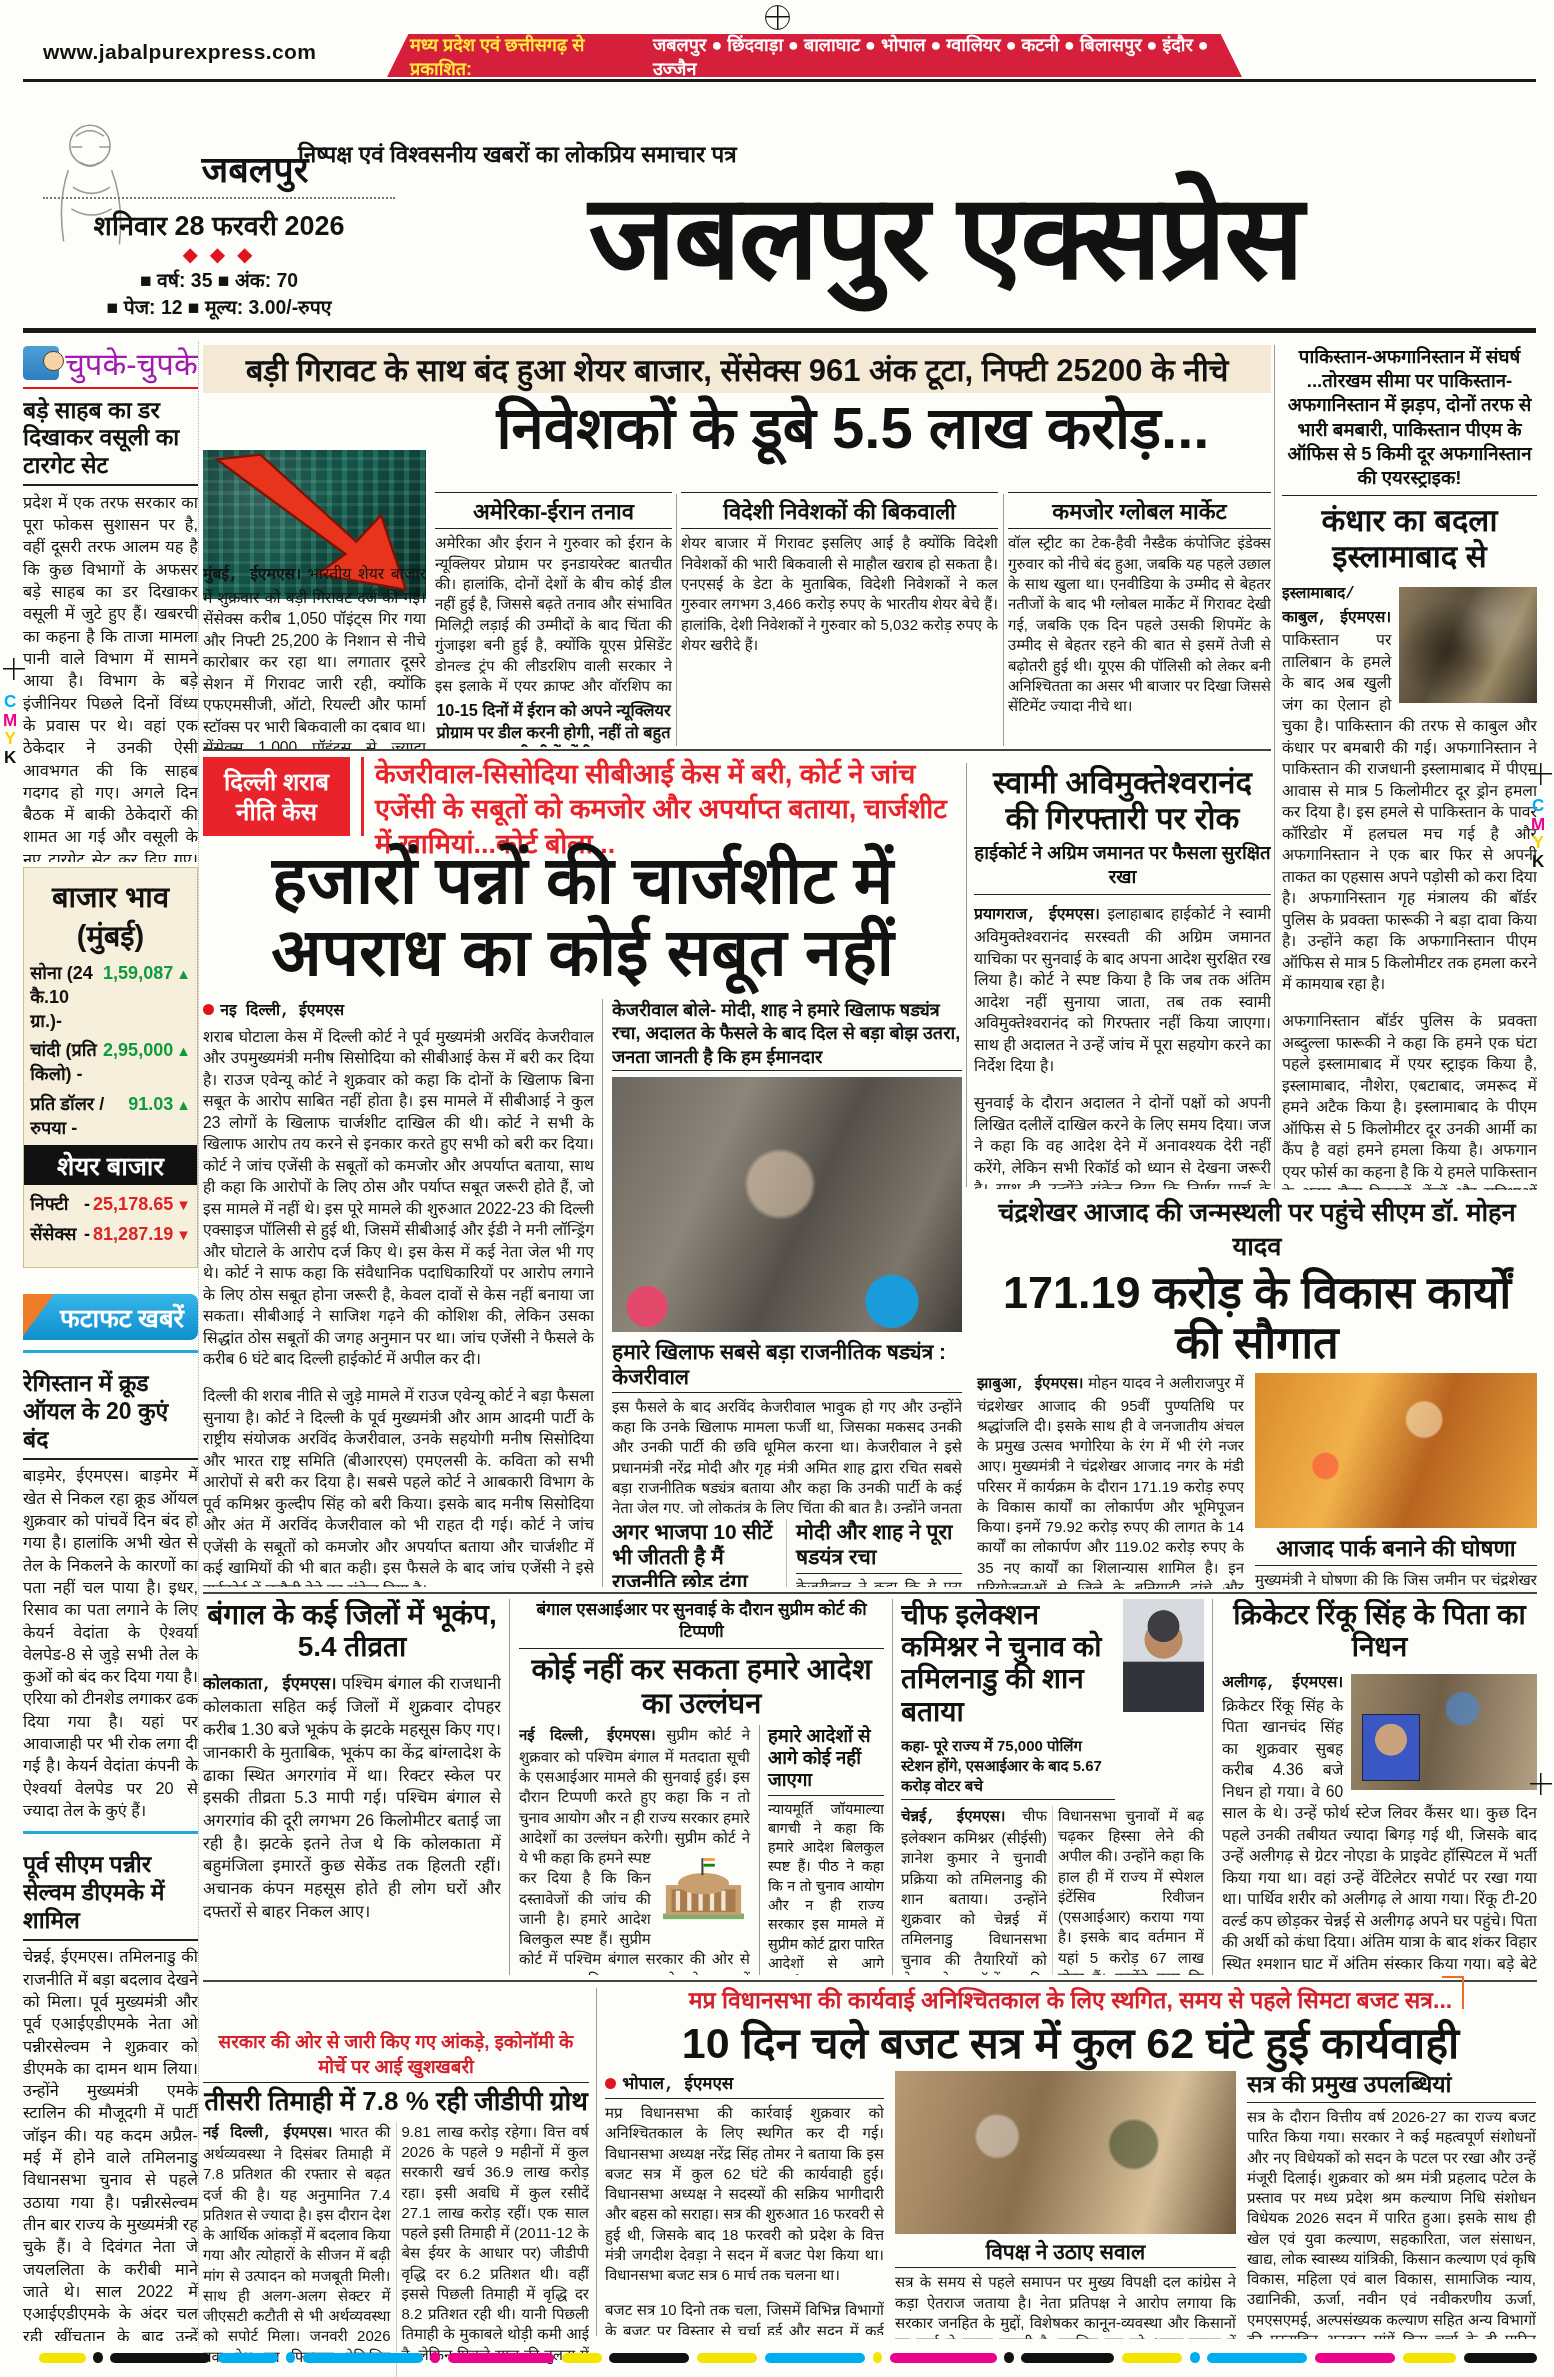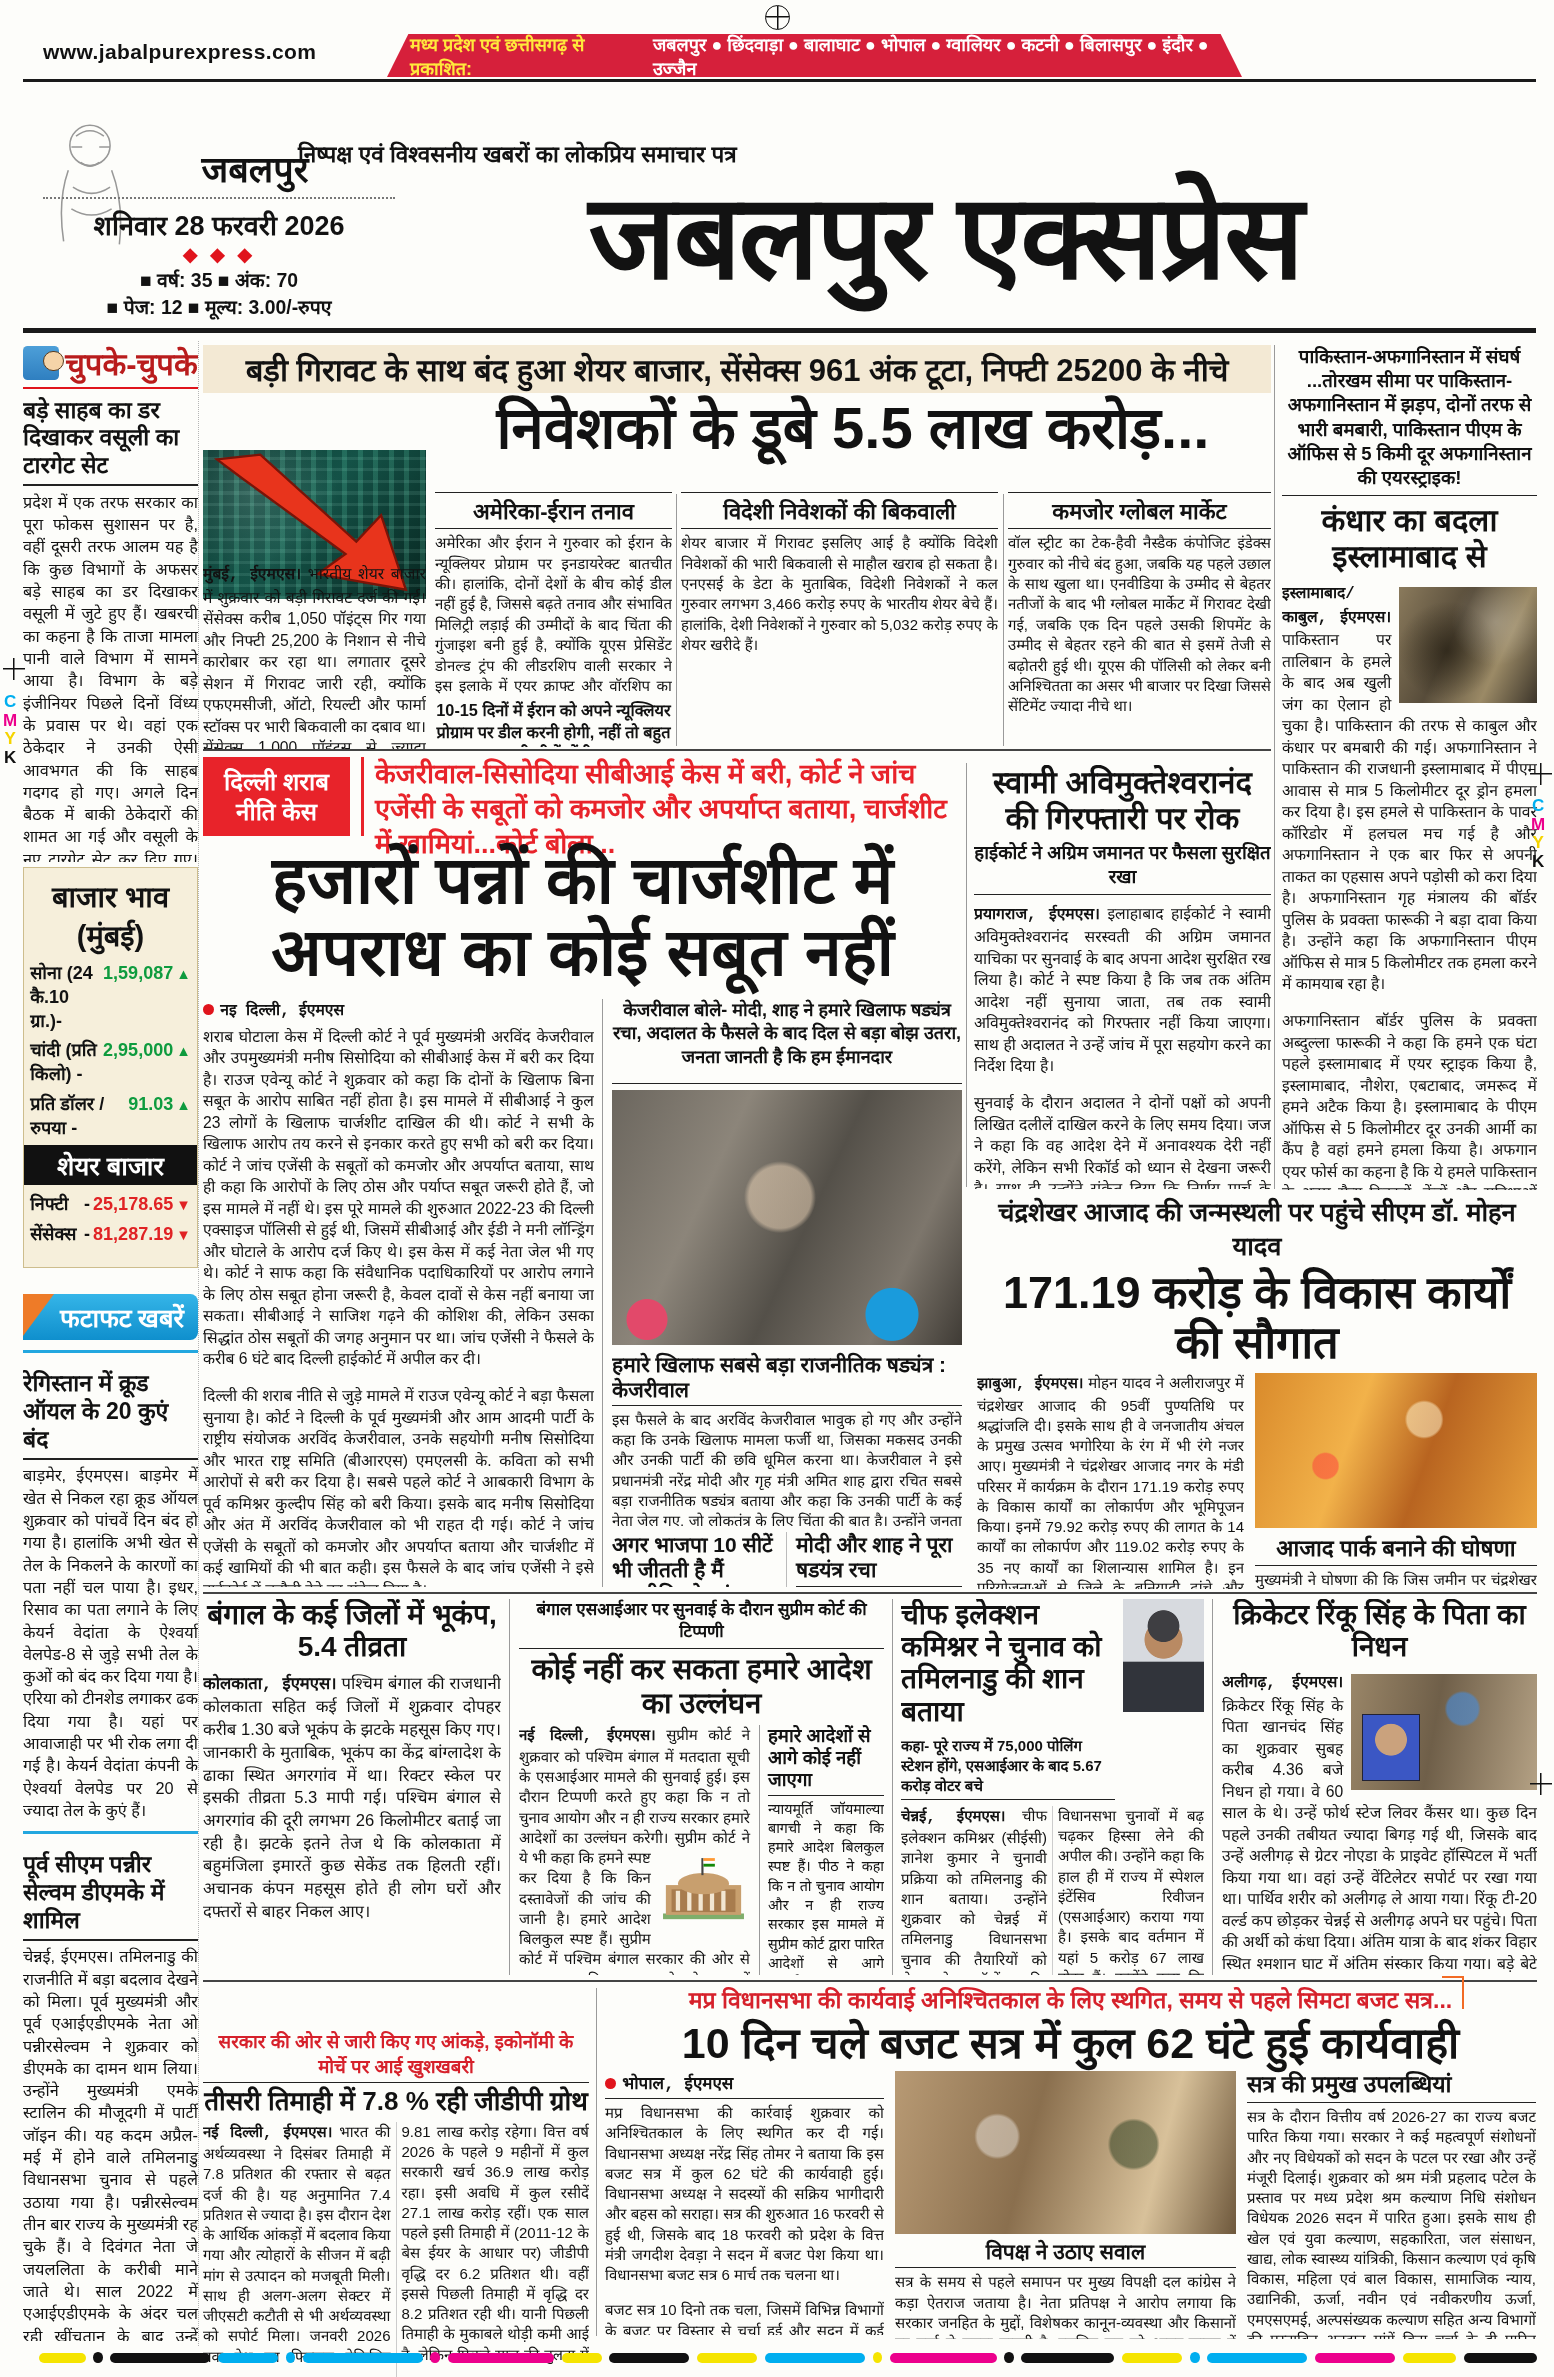--- a/index.html
+++ b/index.html
@@ -20,21 +20,21 @@
   .edition{font-size:36px;font-weight:900;}
   .m-date{font-size:27px;font-weight:900;}
   .m-info{font-size:19.4px;font-weight:bold;}
   .diamonds{color:#e0141c;font-size:20px;letter-spacing:3.1px;}
   .m-title{font-size:118px;font-weight:900;letter-spacing:-2.3px;white-space:nowrap;}
   .m-tagline{font-size:22.5px;font-weight:900;}
   .gandhi{opacity:.75;}
   
   .rail{width:175px;}
   .chupke-head{display:flex;align-items:center;gap:6.2px;border-bottom:2.3px solid #e0141c;padding-bottom:3.1px;}
-  .chupke-title{color:#b91c1c;font-size:31px;font-weight:700;}
+  .chupke-title{color:#a21caf;font-size:31px;font-weight:400;}
   .boyicon{width:36px;height:34px;background:linear-gradient(#4d9fd8,#2f7fc0);border-radius:4.6px;position:relative;flex:0 0 auto;}
   .boyicon:after{content:"";position:absolute;right:-4.6px;top:4.6px;width:18.6px;height:18.6px;border-radius:50%;background:#f5d4a8;border:1.5px solid #5a3d20;}
   .rail h3{font-size:23px;font-weight:900;margin:7.7px 0 4.6px;border-bottom:2.3px solid #222;padding-bottom:4.6px;line-height:1.2;}
   .rail .body{font-size:16.3px;line-height:1.37;}
   .marketbox{background:#f6efdb;border:1.5px solid #cdbd8d;padding:7.7px 6.2px;}
   .marketbox .mb-title{font-size:29px;font-weight:900;text-align:center;margin-bottom:6.2px;}
   .mrow{display:flex;align-items:baseline;font-size:18px;font-weight:bold;margin:5.4px 0;gap:3.1px;}
   .mrow .lbl{flex:1;}
   .val-up{color:#0e9b3e;font-weight:900;}
   .val-dn{color:#e02224;font-weight:900;}
@@ -61,21 +61,21 @@
   .ph-kejriwal{background:radial-gradient(circle at 80% 88%,#1a9bdc 0 26px,transparent 27px),radial-gradient(circle at 10% 90%,#e2496a 0 20px,transparent 21px),radial-gradient(circle at 48% 42%,rgba(245,220,190,.5) 0 31px,transparent 36px),linear-gradient(115deg,#6b665e,#8c857a 30%,#545049 55%,#7d766c 80%,#3f3b35);}
   .ph-cm{background:radial-gradient(circle at 25% 60%,rgba(255,60,60,.5) 0 12.4px,transparent 14px),radial-gradient(circle at 60% 30%,rgba(255,240,200,.55) 0 17px,transparent 19.4px),linear-gradient(110deg,#d98a2b,#f2b24a 35%,#b86420 60%,#e9a13c);}
   .ph-assembly{background:radial-gradient(circle at 30% 40%,rgba(255,255,255,.4) 0 20px,transparent 23px),radial-gradient(circle at 70% 45%,rgba(40,60,30,.5) 0 23px,transparent 26px),linear-gradient(105deg,#b89a74,#8a6f4e 40%,#d8c19a 75%,#6e583c);}
   .ph-funeral{background:radial-gradient(circle at 60% 30%,rgba(70,140,220,.6) 0 15.5px,transparent 18px),linear-gradient(100deg,#9a8668,#6f5f49 45%,#b4a184);}
   .portrait-inset{position:absolute;left:6%;bottom:8%;width:56px;height:65px;background:radial-gradient(circle at 50% 38%,#caa27d 0 15.5px,#3b57c4 16.3px);border:0.8px solid #223;}
   .ph-cecport{background:radial-gradient(circle at 50% 24%,#3e3e42 0 15.5px,transparent 16.3px),radial-gradient(circle at 50% 36%,#b98a63 0 18.6px,transparent 19.4px),linear-gradient(180deg,#d7dadf 0 55%,#31343b 56%);}
   
   .lq-tag{background:#e8232a;color:#fff;font-size:24px;font-weight:900;text-align:center;display:flex;align-items:center;justify-content:center;line-height:1.25;padding:4.6px;}
   .lq-kicker{color:#e8232a;font-size:27px;font-weight:900;line-height:1.3;}
   .lq-head{font-size:66px;font-weight:900;text-align:center;line-height:1.1;}
-  .kj-kicker{font-size:18px;font-weight:900;text-align:center;line-height:1.3;border-bottom:1.5px solid #222;padding-bottom:14px;}
+  .kj-kicker{font-size:18px;font-weight:900;line-height:1.3;border-bottom:1.5px solid #222;padding-bottom:1px;}
   .minisub{font-size:21px;font-weight:900;line-height:1.2;border-bottom:1.5px solid #222;padding-bottom:3.1px;margin-bottom:3.9px;}
   
   .kicker-plain{font-size:18.6px;font-weight:900;text-align:center;border-bottom:1.5px solid #222;padding-bottom:4.6px;line-height:1.3;}
   .h-40{font-size:31px;font-weight:900;line-height:1.15;}
   .h-36{font-size:28px;font-weight:900;line-height:1.15;}
   .h-58{font-size:45px;font-weight:900;line-height:1.1;}
   .red-kicker{color:#d6212b;font-size:18.6px;font-weight:900;text-align:center;border-bottom:1.5px solid #222;padding-bottom:3.9px;}
   .body-20{font-size:15.7px;line-height:1.37;}
   .body-19{font-size:15px;line-height:1.35;}
   .cols2{column-count:2;column-gap:11px;column-rule:0.8px solid #ccc;}

